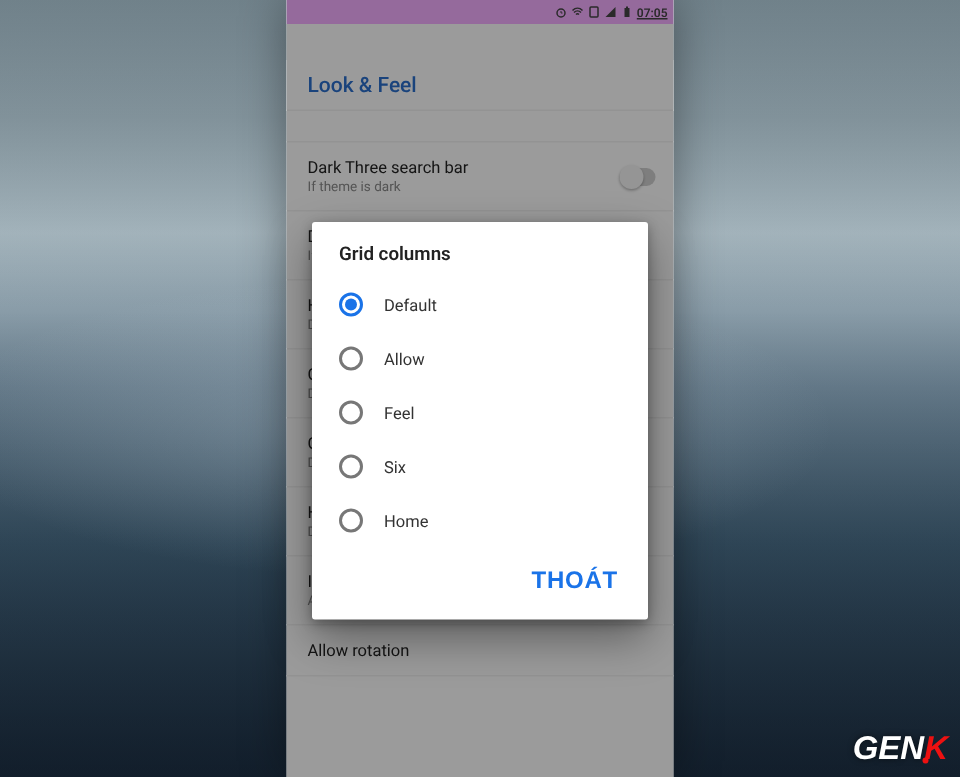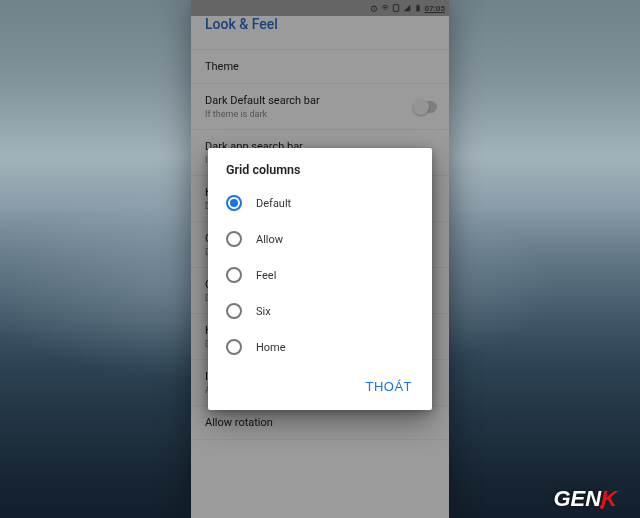--- a/index.html
+++ b/index.html
@@ -26,37 +26,37 @@
       box-shadow: 0 0 30px rgba(0,0,0,.4);
       overflow: hidden;
     }
     .scrim {
       position:absolute; inset:0;
       background: rgba(0,0,0,.38);
       z-index: 5;
     }
     .statusbar {
       height: 16px;
-      background: #a3a3a3;
+      background: #f0abfc;
       display:flex; justify-content:flex-end; align-items:center;
       padding: 0 4px; gap:3px;
       font-size: 8px; color:#444;
       position:relative; z-index:1;text-decoration:underline;
     }
     .statusbar .ico { width:8px; height:8px; display:inline-block; }
     .statusbar .time { font-weight:600; }
     .appbar {
       height: 34px;
       background: #fafafa;
-      display:flex; 
+      display:flex; align-items:center;
       padding: 0 14px;
       color: #2a6dc9;
       font-size: 14px; font-weight:500;
       border-bottom:1px solid #eee;
-      position:relative; z-index:1;
+      position:relative; z-index:1;margin-top:24px;
     }
     .settings {
       position:relative; z-index:1;
     }
     .row {
       padding: 10px 14px;
       border-bottom:1px solid #eee;
       display:flex; flex-direction:column; gap:2px;
       position: relative;
     }
@@ -102,29 +102,29 @@
       left:50%; top:50%; transform:translate(-50%,-50%);
       width:8px; height:8px; border-radius:50%;
       background:#1a73e8;
     }
     .opt-label { font-size:11px; color:#333; }
     .dialog-actions {
       display:flex; justify-content:flex-end;
       padding: 8px 12px 4px;
     }
     .dialog-btn {
-      font-size:13px; font-weight:400; letter-spacing:.5px;
+      font-size:16px; font-weight:700; letter-spacing:.5px;
       color:#1a73e8;
       padding:6px 8px;
       background:none; border:none;
       cursor:pointer;
     }
     .watermark {
       position:absolute;
-      right:23px; bottom:6px;
+      right:8px; bottom:6px;
       font-family: Arial Black, Arial, sans-serif;
       font-weight:900; font-style:italic;
       font-size:22px; letter-spacing:0;
       z-index:20;
       user-select:none;
     }
     .watermark .g { color:#fff; text-shadow:0 0 4px rgba(0,0,0,.6); }
     .watermark .k { color:#e11; }
     .watermark .dot {
       display:inline-block;
@@ -172,24 +172,23 @@
     </span>
     <span class="time">07:05</span>
   </div>
 
   <div class="appbar">
     <span>Look &amp; Feel</span>
   </div>
 
   <div class="settings">
     <div class="row">
-      <div class="tt">Theme</div>
-    </div>
-    <div class="row">
-      <div class="tt">Dark Default search bar</div>
+    </div>
+    <div class="row">
+      <div class="tt">Dark Three search bar</div>
       <div class="st">If theme is dark</div>
       <div class="switch"></div>
     </div>
     <div class="row">
       <div class="tt">Dark app search bar</div>
       <div class="st">If theme is dark</div>
     </div>
     <div class="row">
       <div class="tt">Home screen grid</div>
       <div class="st">Default</div>

